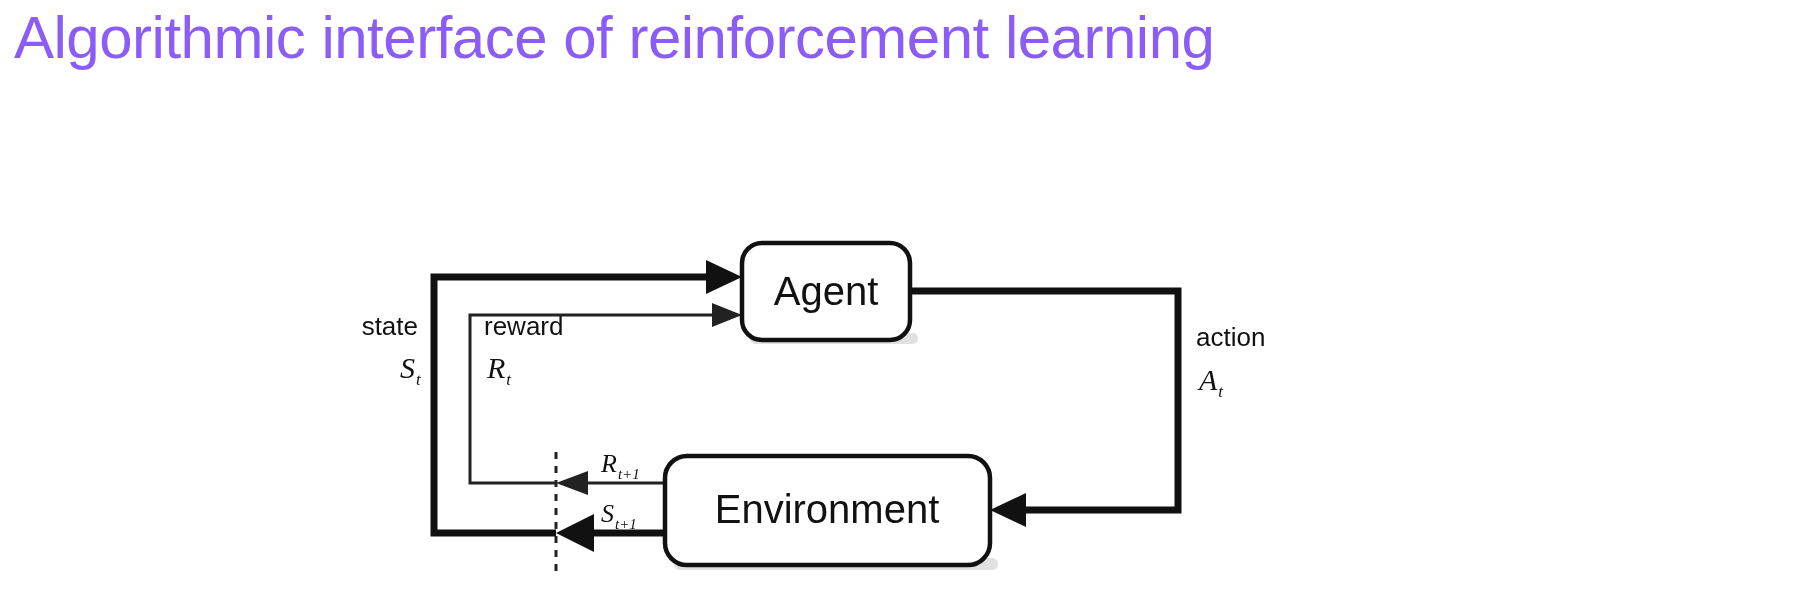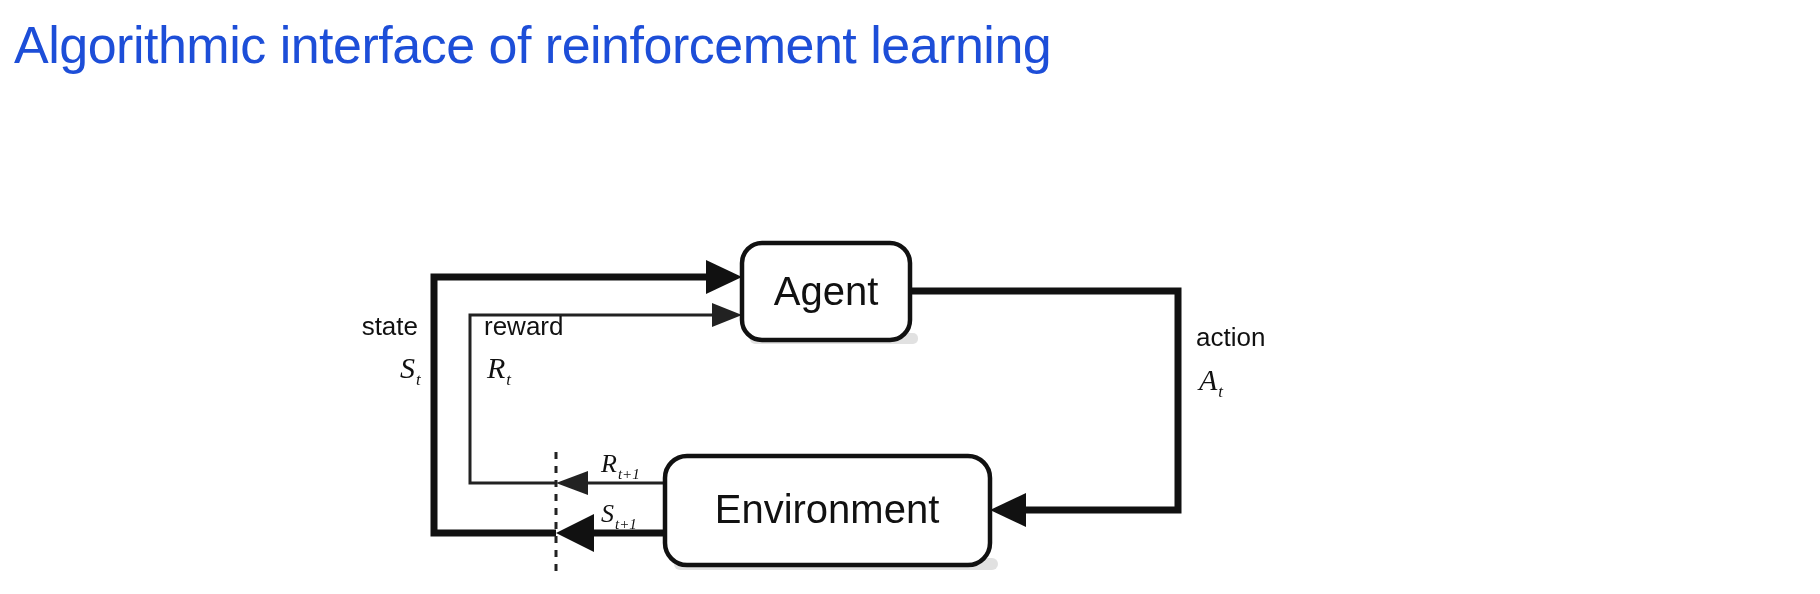--- a/index.html
+++ b/index.html
@@ -16,28 +16,28 @@
   }
   #slide {
     position: relative;
     width: 1820px;
     height: 594px;
     background: #ffffff;
   }
   #slide-title {
     position: absolute;
     left: 14px;
-    top: 16px;
+    top: 4px;
     width: 1800px;
     font-family: "Liberation Sans", sans-serif;
-    font-size: 52px;
+    font-size: 60px;
     font-weight: 400;
     line-height: 1.12;
     letter-spacing: -0.5px;
-    color: #1d4ed8;
+    color: #8b5cf6;
     white-space: nowrap;
   }
   #diagram-wrap {
     position: absolute;
     left: 0;
     top: 0;
     width: 1820px;
     height: 594px;
     text-align: center;
   }

